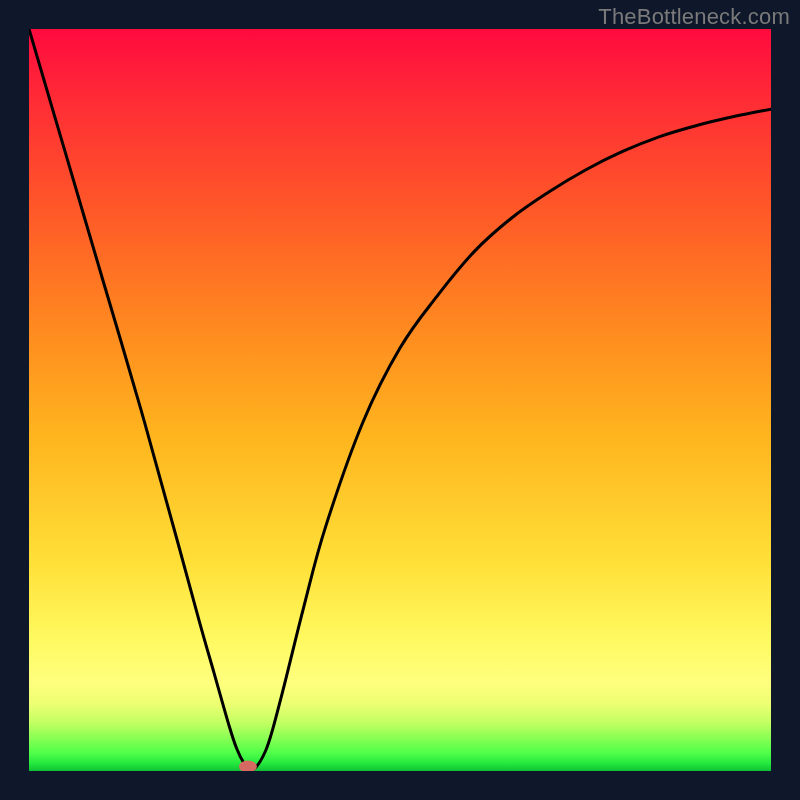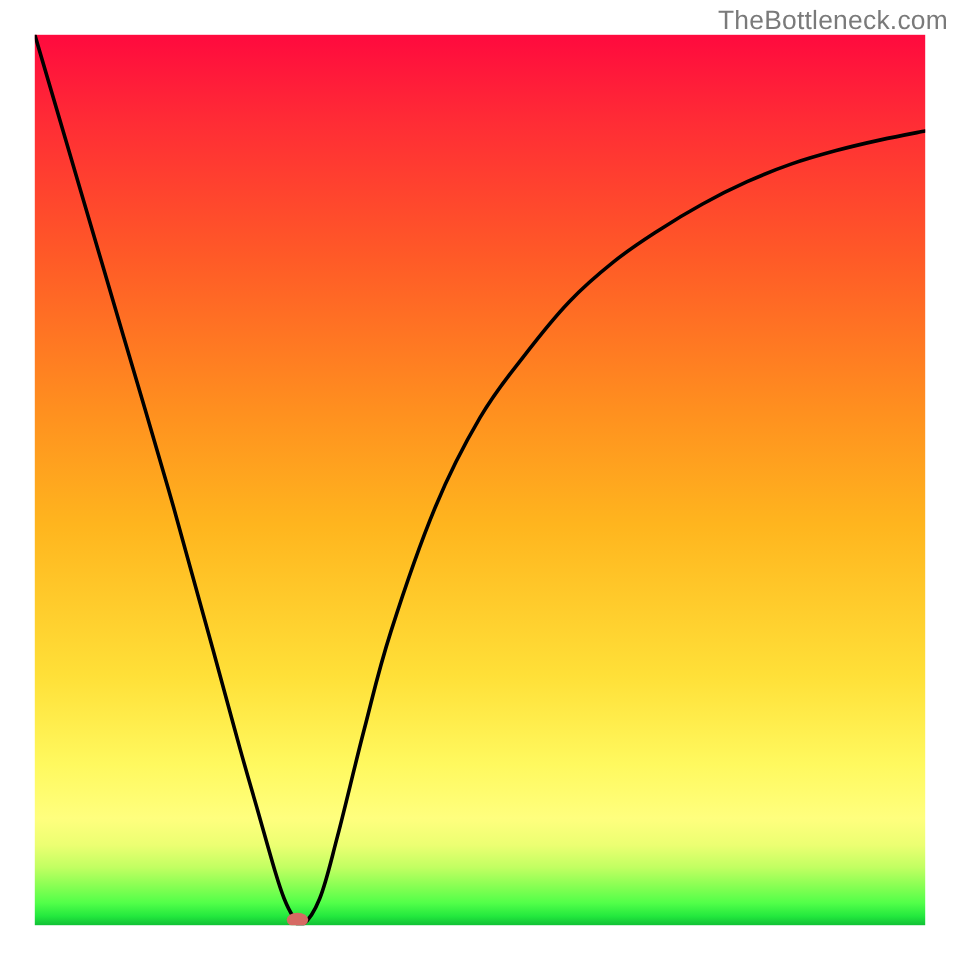--- a/index.html
+++ b/index.html
@@ -8,21 +8,21 @@
     width: 800px;
     height: 800px;
     background: #000000;
     overflow: hidden;
     font-family: Arial, Helvetica, sans-serif;
   }
   .frame {
     position: relative;
     width: 800px;
     height: 800px;
-    background: #ffffff;
+    background: #0f172a;
   }
   .plot-area {
     position: absolute;
     left: 29px;
     top: 29px;
     width: 742px;
     height: 742px;
     
     background: linear-gradient(
       to bottom,

